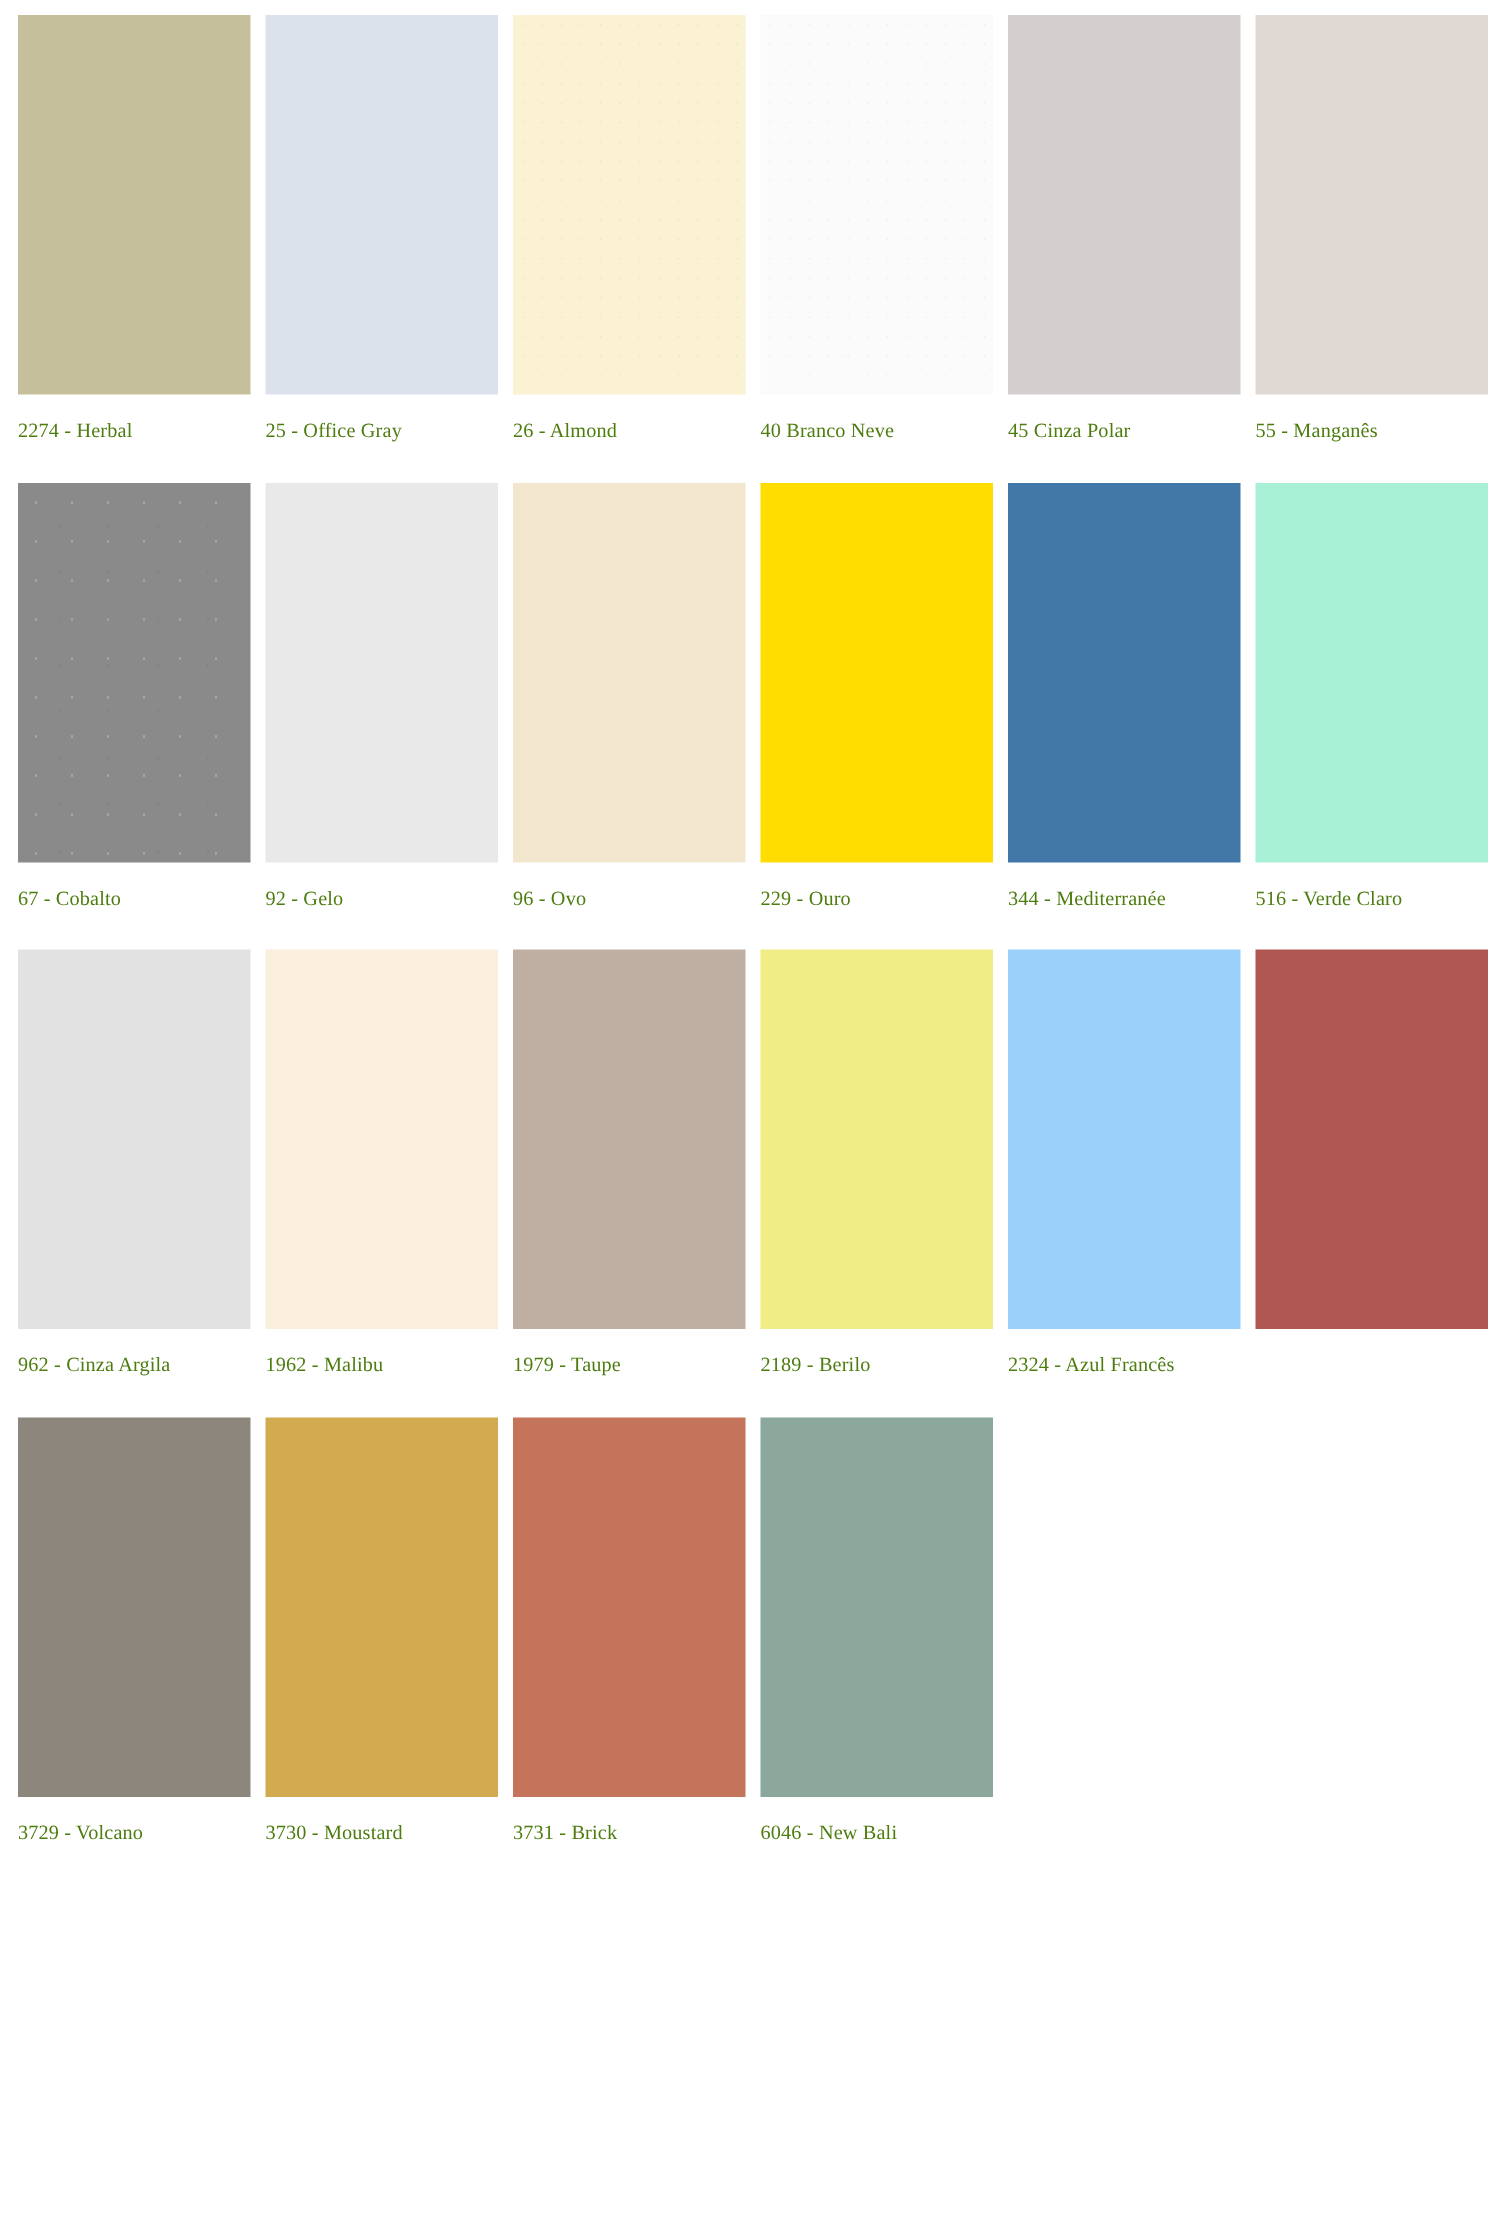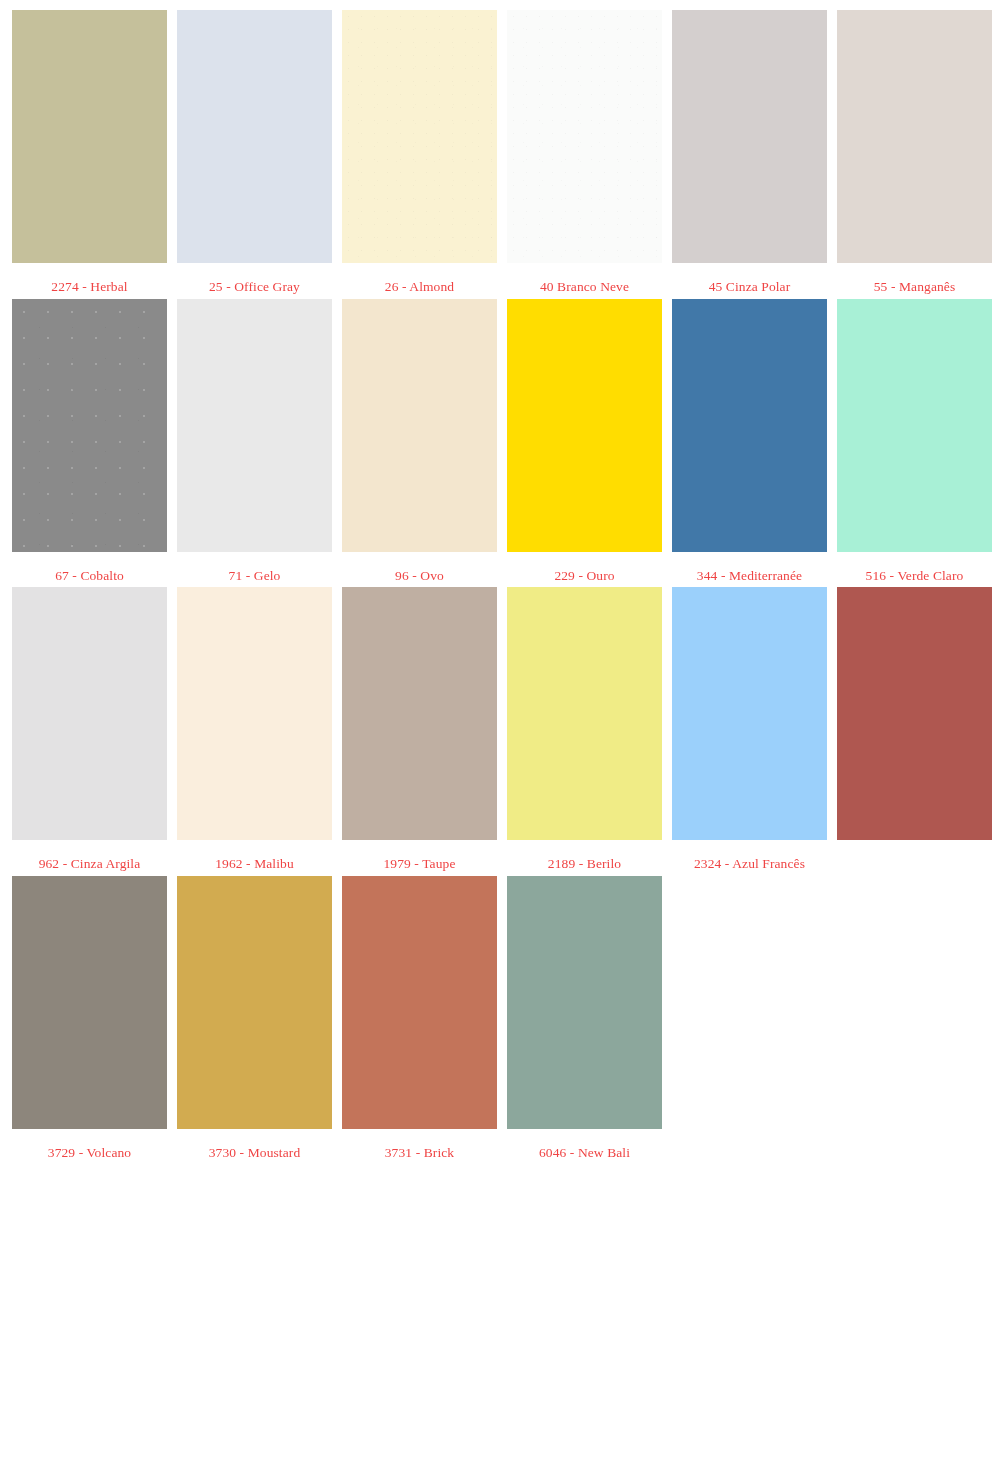--- a/index.html
+++ b/index.html
@@ -30,27 +30,27 @@
 
   .swatch-chip {
     width: 155px;
     height: 253px;
     display: block;
   }
 
   .swatch-label {
     display: block;
     width: 155px;
-    text-align: center;
+    text-align: left;
     font-family: "Liberation Serif", "DejaVu Serif", serif;
     font-size: 13.5px;
-    color: #ef4444;
+    color: #4d7c0f;
     line-height: 1;
     padding-top: 17px;
-    padding-bottom: 5px;
+    padding-bottom: 28px;
     letter-spacing: 0.1px;
     white-space: nowrap;
   }
 
   
   .tex-dots {
     background-image:
       radial-gradient(rgba(0,0,0,0.035) 0.6px, transparent 0.7px),
       radial-gradient(rgba(0,0,0,0.025) 0.6px, transparent 0.7px);
     background-size: 13px 13px, 19px 19px;
@@ -91,21 +91,21 @@
     <div class="swatch-cell">
       <div class="swatch-chip" style="background-color: rgb(224, 216, 210);"></div>
       <span class="swatch-label">55 - Manganês</span>
     </div>
     <div class="swatch-cell">
       <div class="swatch-chip tex-dots-strong" style="background-color: rgb(138, 138, 138);"></div>
       <span class="swatch-label">67 - Cobalto</span>
     </div>
     <div class="swatch-cell">
       <div class="swatch-chip" style="background-color: rgb(233, 233, 233);"></div>
-      <span class="swatch-label">71 - Gelo</span>
+      <span class="swatch-label">92 - Gelo</span>
     </div>
     <div class="swatch-cell">
       <div class="swatch-chip" style="background-color: rgb(243, 230, 206);"></div>
       <span class="swatch-label">96 - Ovo</span>
     </div>
     <div class="swatch-cell">
       <div class="swatch-chip" style="background-color: rgb(255, 221, 0);"></div>
       <span class="swatch-label">229 - Ouro</span>
     </div>
     <div class="swatch-cell">

